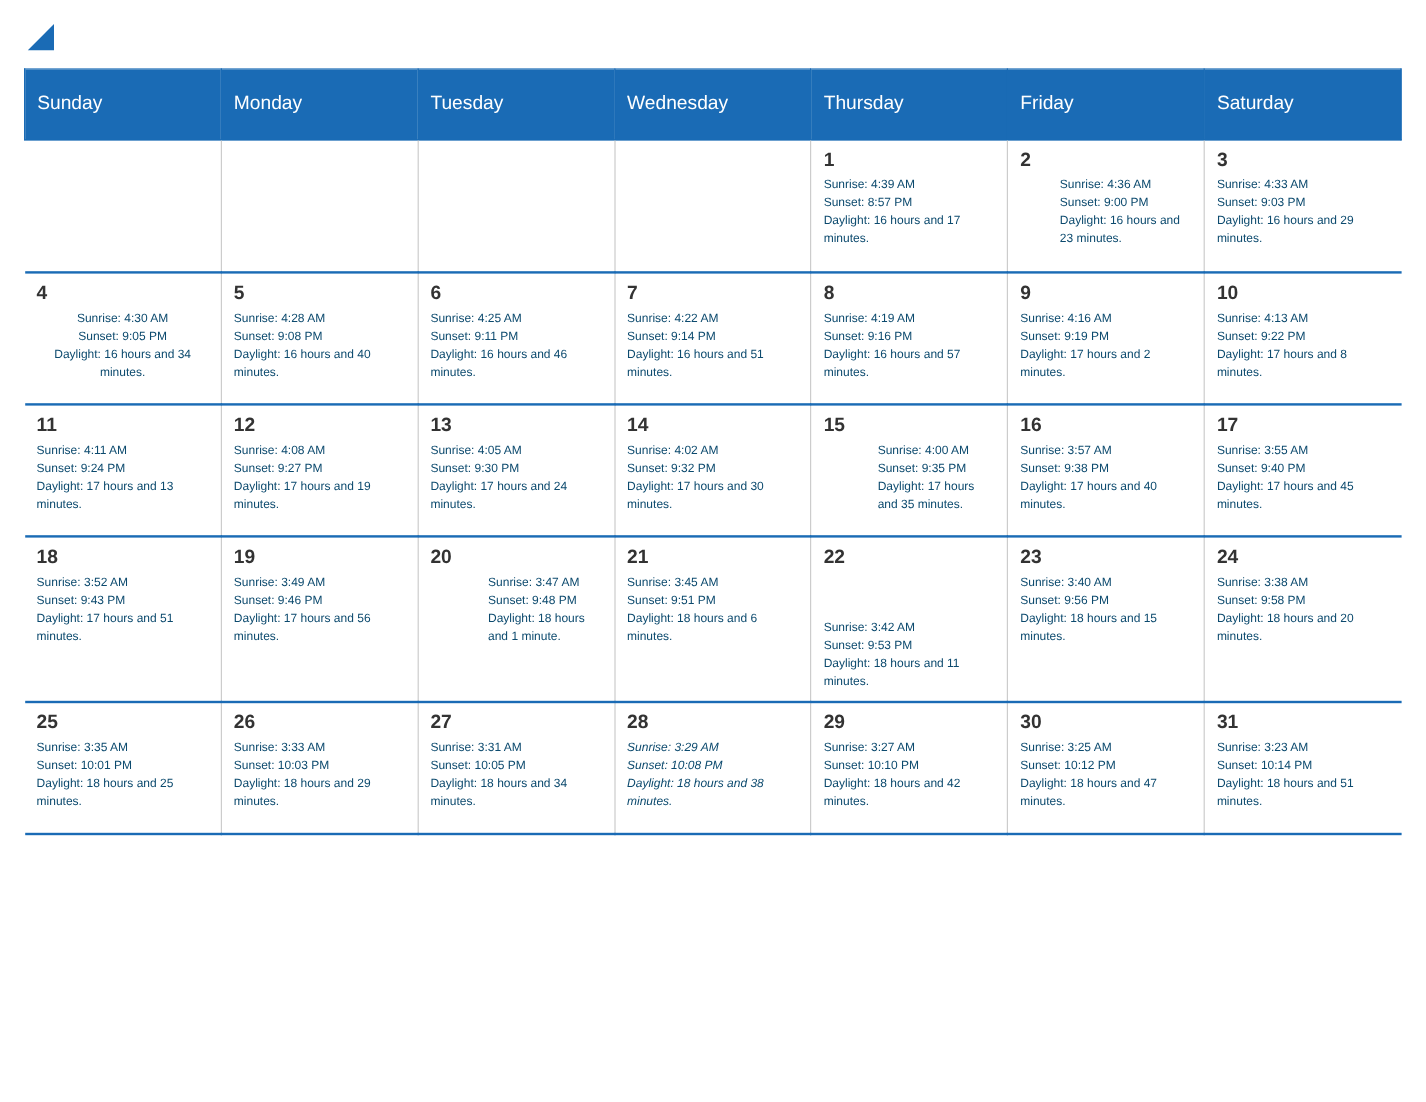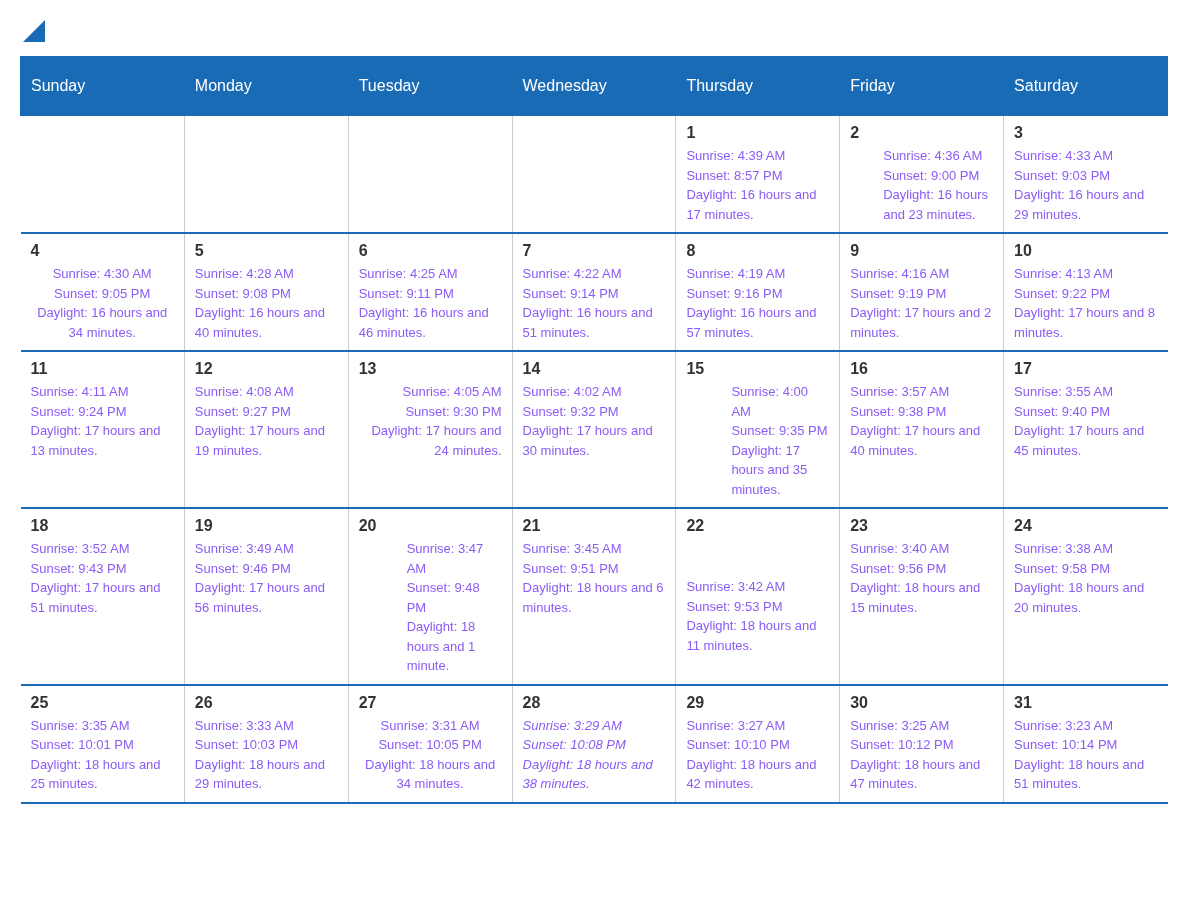--- a/index.html
+++ b/index.html
@@ -74,22 +74,22 @@
       border-right: none;
     }
     .day-number {
       font-size: 16px;
       font-weight: bold;
       color: #333;
       display: block;
       margin-bottom: 4px;
     }
     .day-info {
-      font-size: 13px;
-      color: #8b5cf6;
+      font-size: 10px;
+      color: #0c4a6e;
       line-height: 1.5;
     }
   </style>
 </head>
 <body>
 
 <div class="header">
   <div class="logo">
     <div style="display:flex; flex-direction:column; align-items:flex-start;">
       <div style="display:flex; align-items:center;">
@@ -198,21 +198,21 @@
 Daylight: 17 hours and 13 minutes.</div>
         </td>
         <td>
           <span class="day-number">12</span>
           <div class="day-info" style="white-space: pre-line;">Sunrise: 4:08 AM
 Sunset: 9:27 PM
 Daylight: 17 hours and 19 minutes.</div>
         </td>
         <td>
           <span class="day-number">13</span>
-          <div class="day-info" style="white-space: pre-line; text-align: right;">Sunrise: 4:05 AM
+          <div class="day-info" style="white-space: pre-line;">Sunrise: 4:05 AM
 Sunset: 9:30 PM
 Daylight: 17 hours and 24 minutes.</div>
         </td>
         <td>
           <span class="day-number">14</span>
           <div class="day-info" style="white-space: pre-line;">Sunrise: 4:02 AM
 Sunset: 9:32 PM
 Daylight: 17 hours and 30 minutes.</div>
         </td>
         <td>
@@ -286,21 +286,21 @@
 Daylight: 18 hours and 25 minutes.</div>
         </td>
         <td>
           <span class="day-number">26</span>
           <div class="day-info" style="white-space: pre-line;">Sunrise: 3:33 AM
 Sunset: 10:03 PM
 Daylight: 18 hours and 29 minutes.</div>
         </td>
         <td>
           <span class="day-number">27</span>
-          <div class="day-info" style="white-space: pre-line; text-align: center;">Sunrise: 3:31 AM
+          <div class="day-info" style="white-space: pre-line;">Sunrise: 3:31 AM
 Sunset: 10:05 PM
 Daylight: 18 hours and 34 minutes.</div>
         </td>
         <td>
           <span class="day-number">28</span>
           <div class="day-info" style="white-space: pre-line; font-style: italic;">Sunrise: 3:29 AM
 Sunset: 10:08 PM
 Daylight: 18 hours and 38 minutes.</div>
         </td>
         <td>

